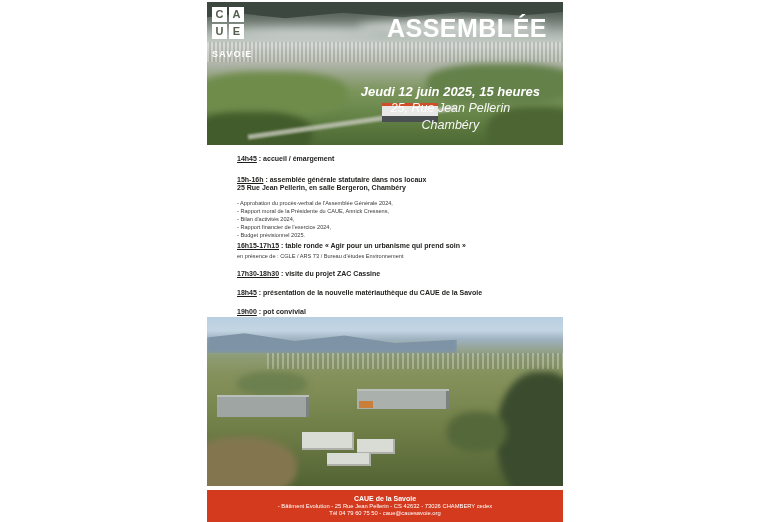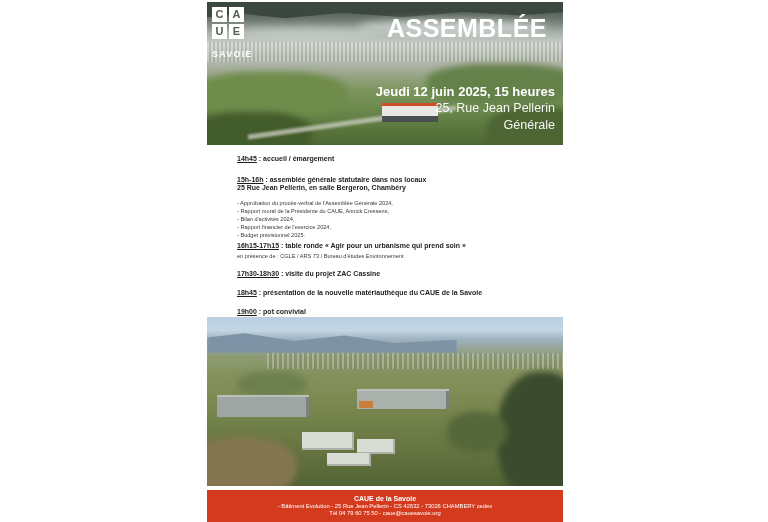--- a/index.html
+++ b/index.html
@@ -26,23 +26,23 @@
 
   
   .logo{position:absolute;left:5px;top:5px;width:44px;}
   .logo-grid{display:grid;grid-template-columns:15px 15px;gap:2px;}
   .tile{width:15px;height:15px;background:#ffffff;display:flex;align-items:center;justify-content:center;
     font-weight:700;font-size:11px;color:#55604f;line-height:15px;}
   .logo-region{margin-top:10px;color:#ffffff;font-weight:700;font-size:9px;letter-spacing:1.2px;}
 
   
   .title{position:absolute;top:14px;right:16px;text-align:right;color:#ffffff;font-weight:700;font-size:25px;line-height:25px;letter-spacing:.5px;}
-  .dateblock{position:absolute;top:81px;right:8px;text-align:right;color:#ffffff;}
+  .dateblock{position:absolute;top:81px;right:23px;text-align:right;color:#ffffff;font-style:italic;}
   .date-main{font-weight:700;font-size:13px;line-height:17px;}
-  .date-addr{font-weight:400;font-size:12.5px;line-height:17px;opacity:.95;}
+  .date-addr{font-weight:400;font-size:12.5px;line-height:17px;opacity:.95;text-align:center;}
 
   
   .schedule{position:absolute;left:237px;top:155px;width:324px;color:#1d1d1b;}
   .s-item{font-size:7px;line-height:8px;font-weight:700;}
   .s-item .t{text-decoration:underline;text-underline-offset:1px;}
   .s-sub{font-size:5.6px;line-height:8px;font-weight:400;color:#3a3a39;}
   .s-item:nth-child(2){margin-top:13px;}
   .s-item:nth-child(2) .subs{margin-top:7px;}
   .s-item:nth-child(3){margin-top:3px;}
   .s-item:nth-child(3) .subs{margin-top:2px;}
@@ -103,21 +103,21 @@
       <div class="logo-region">SAVOIE</div>
     </div>
 
     <div class="title">
       <div>ASSEMBLÉE</div>
     </div>
 
     <div class="dateblock">
       <div class="date-main">Jeudi 12 juin 2025, 15 heures</div>
       <div class="date-addr">25, Rue Jean Pellerin</div>
-      <div class="date-addr">Générale</div>
+      <div class="date-addr">Chambéry</div>
     </div>
   </div>
 
   <div class="schedule">
     <div class="s-item">
       <div class="line1"><span class="t">14h45</span><span class="sep"> : </span><span class="lbl">accueil / émargement</span></div>
     </div>
 
     <div class="s-item">
       <div class="line1"><span class="t">15h-16h</span><span class="sep"> : </span><span class="lbl">assemblée générale statutaire dans nos locaux</span></div>

